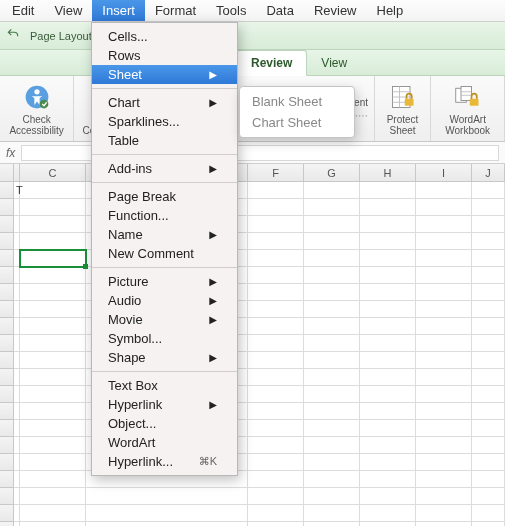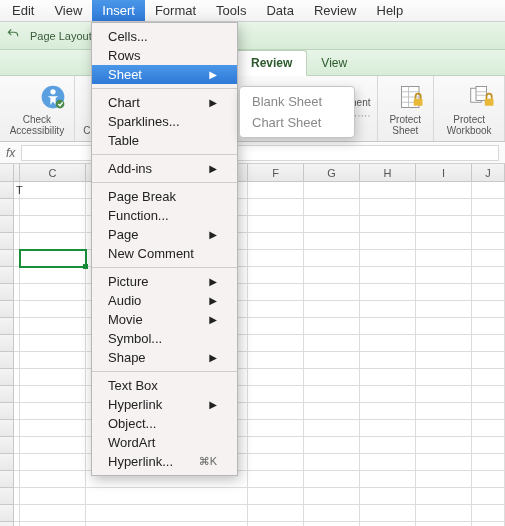--- a/index.html
+++ b/index.html
@@ -12,21 +12,21 @@
 .toolbar { height:28px; background:linear-gradient(#e8f5e8,#d8ecd8); border-bottom:1px solid #bcd4bc; display:flex; align-items:center; padding:0 6px; gap:10px; }
 .toolbar .undo svg { width:14px; height:14px; stroke:#4a7a4a; fill:none; stroke-width:2; }
 .toolbar .label { font-size:11px; color:#3a5a3a; }
 
 .ribbon-tabs { height:26px; background:linear-gradient(#e8f5e8,#d8ecd8); display:flex; align-items:flex-end; padding-left:0; border-bottom:1px solid #bcd4bc; }
 .ribbon-tabs .rtab { padding:5px 14px; font-size:12px; color:#2d5a2d; cursor:default; }
 .ribbon-tabs .rtab.active { background:#fff; border:1px solid #bcd4bc; border-bottom:1px solid #fff; border-radius:3px 3px 0 0; margin-bottom:-1px; font-weight:600; }
 .ribbon-tabs .gap { width:236px; }
 
 .ribbon { height:66px; background:linear-gradient(#fafafa,#efefef); border-bottom:1px solid #c8c8c8; display:flex; }
-.rgroup { display:flex; flex-direction:column; align-items:flex-end; justify-content:center; padding:3px 6px; border-right:1px solid #d8d8d8; font-size:10px; color:#555; gap:2px; }
+.rgroup { display:flex; flex-direction:column; align-items:center; justify-content:center; padding:3px 6px; border-right:1px solid #d8d8d8; font-size:10px; color:#555; gap:2px; }
 .rgroup .ricon { width:30px; height:30px; display:flex; align-items:center; justify-content:center; }
 .rgroup .ricon svg { width:28px; height:28px; }
 .rgroup .rlabel { text-align:center; line-height:1.1; }
 .ribbon .rgap { width:218px; }
 
 .fx-row { height:22px; border-bottom:1px solid #d0d0d0; display:flex; align-items:center; padding:0 6px; gap:6px; background:#fafafa; }
 .fx-row .fx { font-style:italic; font-size:12px; color:#666; }
 .fx-row .fxbox { flex:1; height:16px; background:#fff; border:1px solid #d8d8d8; }
 
 .grid { position:relative; }
@@ -123,21 +123,21 @@
   <div class="rgroup">
     <div class="ricon">
         <svg viewBox="0 0 32 32">
           <rect x="2" y="6" width="12" height="16" fill="#fff" stroke="#888"></rect>
           <rect x="8" y="4" width="12" height="16" fill="#fff" stroke="#888"></rect>
           <path d="M8 10h12M8 14h12" stroke="#bbb"></path>
           <rect x="18" y="18" width="10" height="8" rx="1" fill="#e8b838"></rect>
           <path d="M20 18v-3a3 3 0 016 0v3" fill="none" stroke="#c09020" stroke-width="2"></path>
         </svg>
       </div>
-    <div class="rlabel">Protect
+    <div class="rlabel">WordArt
 Workbook</div>
   </div>
 </div>
 
 <div class="fx-row">
   <span class="fx">fx</span>
   <div class="fxbox"></div>
 </div>
 
 <div class="grid">
@@ -415,21 +415,21 @@
       <span class="arrow">▶</span>
     </div>
     <div class="sep"></div>
     <div class="di">
       <span>Page Break</span>
     </div>
     <div class="di">
       <span>Function...</span>
     </div>
     <div class="di">
-      <span>Page</span>
+      <span>Name</span>
       <span class="arrow">▶</span>
     </div>
     <div class="di">
       <span>New Comment</span>
     </div>
     <div class="sep"></div>
     <div class="di">
       <span>Picture</span>
       <span class="arrow">▶</span>
     </div>

